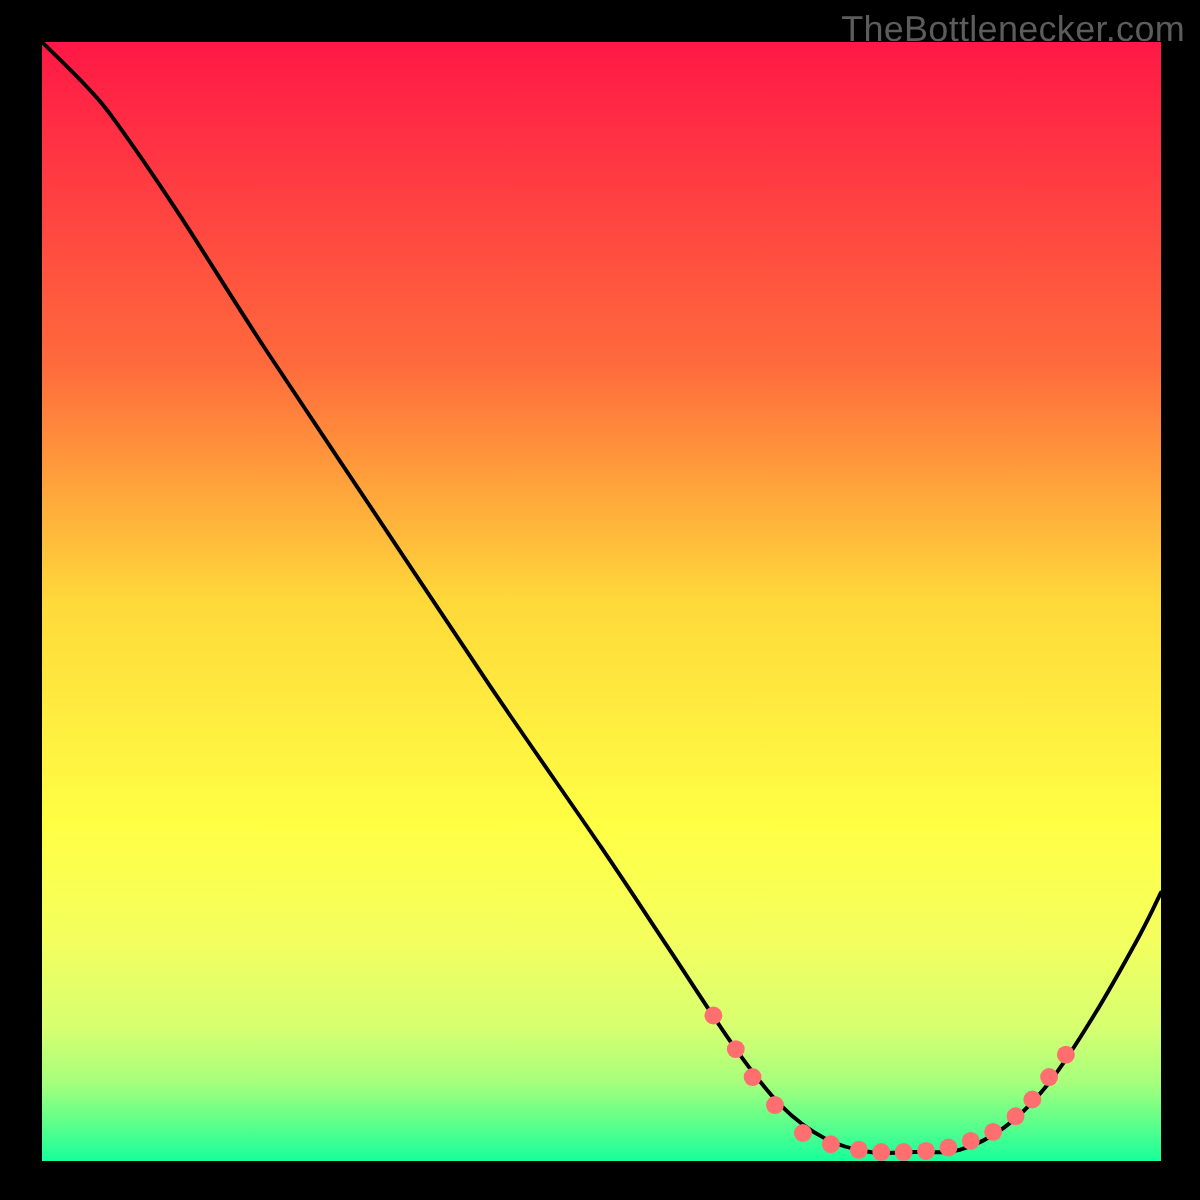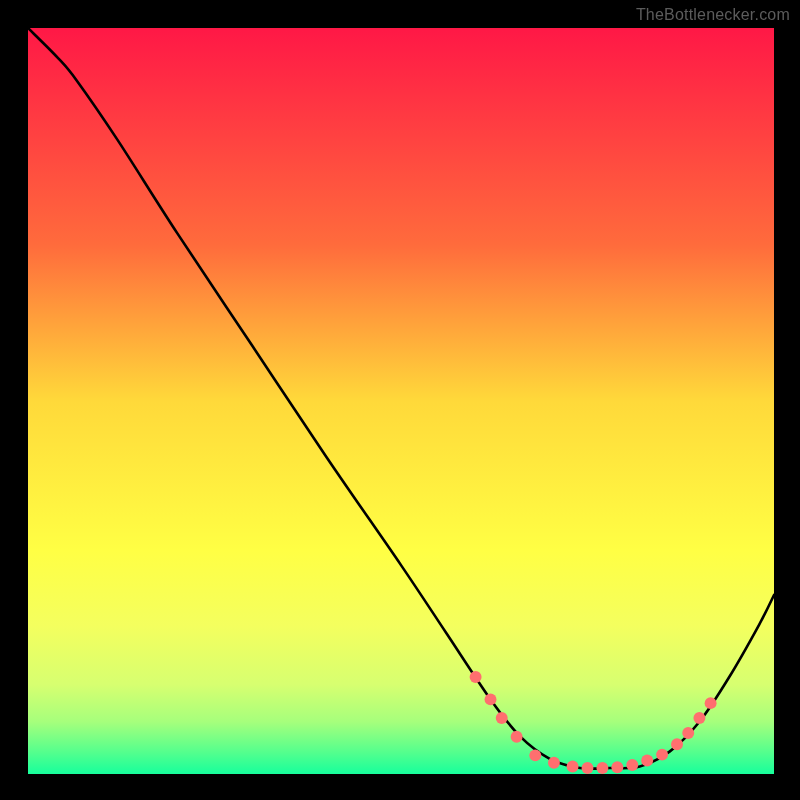--- a/index.html
+++ b/index.html
@@ -3,21 +3,21 @@
 <meta charset="utf-8">
 <style>
   * { margin: 0; padding: 0; box-sizing: border-box; }
   html, body { width: 800px; height: 800px; overflow: hidden; background: #000; }
   .frame { width: 800px; height: 800px; background: #000; position: relative; }
   .watermark {
     position: absolute;
     top: 6px;
     right: 10px;
     font-family: Arial, Helvetica, sans-serif;
-    font-size: 16px;
+    font-size: 24px;
     color: #5c5c5c;
     letter-spacing: 0.2px;
   }
   .plot {
     position: absolute;
     left: 28px;
     top: 28px;
     width: 746px;
     height: 746px;
   }

